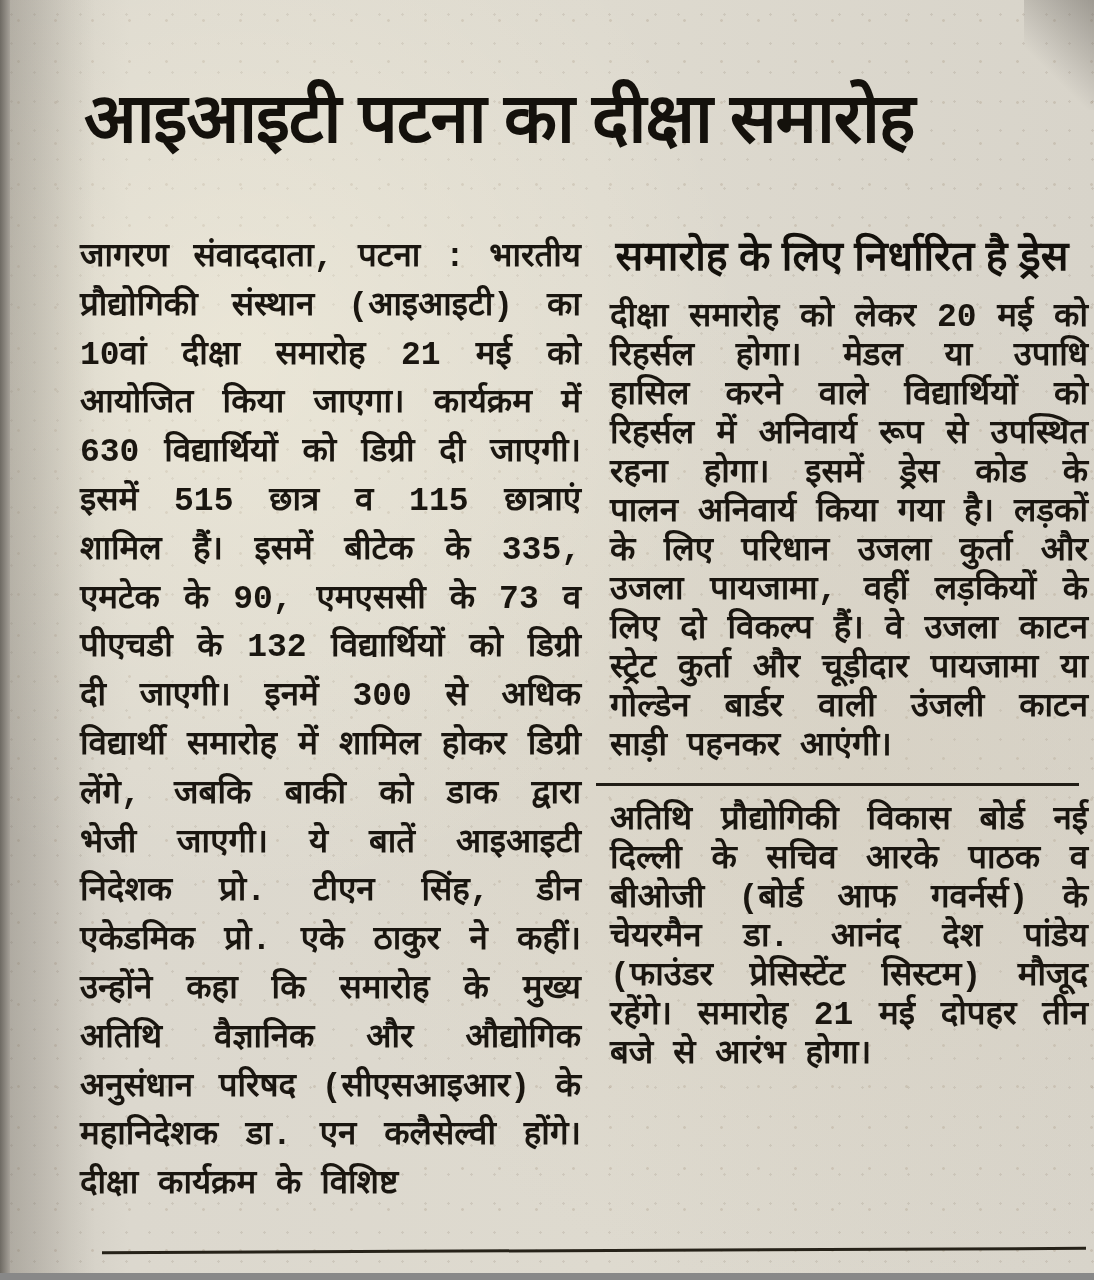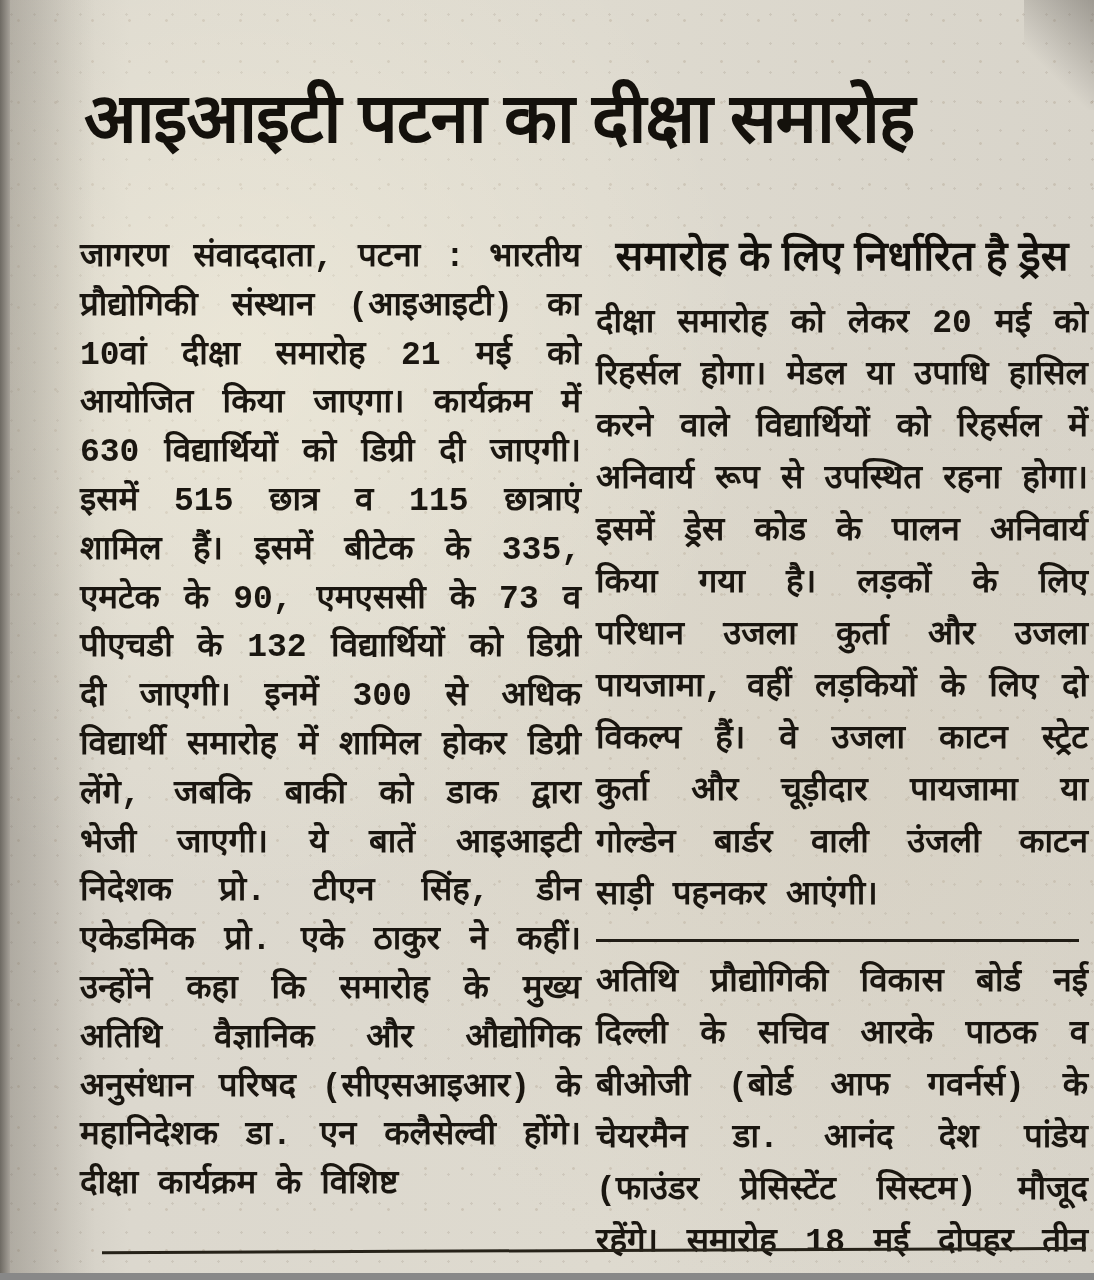--- a/index.html
+++ b/index.html
@@ -45,21 +45,21 @@
     text-align:justify;color:#1a1610;font-family:Liberation Mono, monospace;
   }
   .right-col{
     position:absolute;left:596px;top:230px;width:492px;
   }
   .subhead{
     margin:0 0 16px 0;
     font-size:41px;font-weight:700;line-height:52px;
     white-space:nowrap;color:#14110c;text-align:center;
   }
-  .right-col .body-text{line-height:52px;}
+  .right-col .body-text{line-height:39px;margin-left:14px;}
   .divider{
     height:0;border:none;border-top:3px solid #211d16;
     margin:17px 0 15px 0;width:483px;
   }
   .bottom-rule{
     position:absolute;left:102px;top:1249px;width:984px;height:3px;
     background:#262219;transform:rotate(-0.25deg);
   }
 </style>
 </head>
@@ -76,18 +76,18 @@
   </h1>
 
   <div class="left-col">
     <p class="body-text">जागरण संवाददाता, पटना : भारतीय प्रौद्योगिकी संस्थान (आइआइटी) का 10वां दीक्षा समारोह 21 मई को आयोजित किया जाएगा। कार्यक्रम में 630 विद्यार्थियों को डिग्री दी जाएगी। इसमें 515 छात्र व 115 छात्राएं शामिल हैं। इसमें बीटेक के 335, एमटेक के 90, एमएससी के 73 व पीएचडी के 132 विद्यार्थियों को डिग्री दी जाएगी। इनमें 300 से अधिक विद्यार्थी समारोह में शामिल होकर डिग्री लेंगे, जबकि बाकी को डाक द्वारा भेजी जाएगी। ये बातें आइआइटी निदेशक प्रो. टीएन सिंह, डीन एकेडमिक प्रो. एके ठाकुर ने कहीं। उन्होंने कहा कि समारोह के मुख्य अतिथि वैज्ञानिक और औद्योगिक अनुसंधान परिषद (सीएसआइआर) के महानिदेशक डा. एन कलैसेल्वी होंगे। दीक्षा कार्यक्रम के विशिष्ट</p>
   </div>
 
   <div class="right-col">
     <h2 class="subhead">समारोह के लिए निर्धारित है ड्रेस</h2>
     <p class="body-text">दीक्षा समारोह को लेकर 20 मई को रिहर्सल होगा। मेडल या उपाधि हासिल करने वाले विद्यार्थियों को रिहर्सल में अनिवार्य रूप से उपस्थित रहना होगा। इसमें ड्रेस कोड के पालन अनिवार्य किया गया है। लड़कों के लिए परिधान उजला कुर्ता और उजला पायजामा, वहीं लड़कियों के लिए दो विकल्प हैं। वे उजला काटन स्ट्रेट कुर्ता और चूड़ीदार पायजामा या गोल्डेन बार्डर वाली उंजली काटन साड़ी पहनकर आएंगी।</p>
     <hr class="divider">
-    <p class="body-text">अतिथि प्रौद्योगिकी विकास बोर्ड नई दिल्ली के सचिव आरके पाठक व बीओजी (बोर्ड आफ गवर्नर्स) के चेयरमैन डा. आनंद देश पांडेय (फाउंडर प्रेसिस्टेंट सिस्टम) मौजूद रहेंगे। समारोह 18 मई दोपहर तीन बजे से आरंभ होगा।</p>
+    <p class="body-text">अतिथि प्रौद्योगिकी विकास बोर्ड नई दिल्ली के सचिव आरके पाठक व बीओजी (बोर्ड आफ गवर्नर्स) के चेयरमैन डा. आनंद देश पांडेय (फाउंडर प्रेसिस्टेंट सिस्टम) मौजूद रहेंगे। समारोह 21 मई दोपहर तीन बजे से आरंभ होगा।</p>
   </div>
 
   <div class="bottom-rule"></div>
 
 </div>
 
 </body></html>

